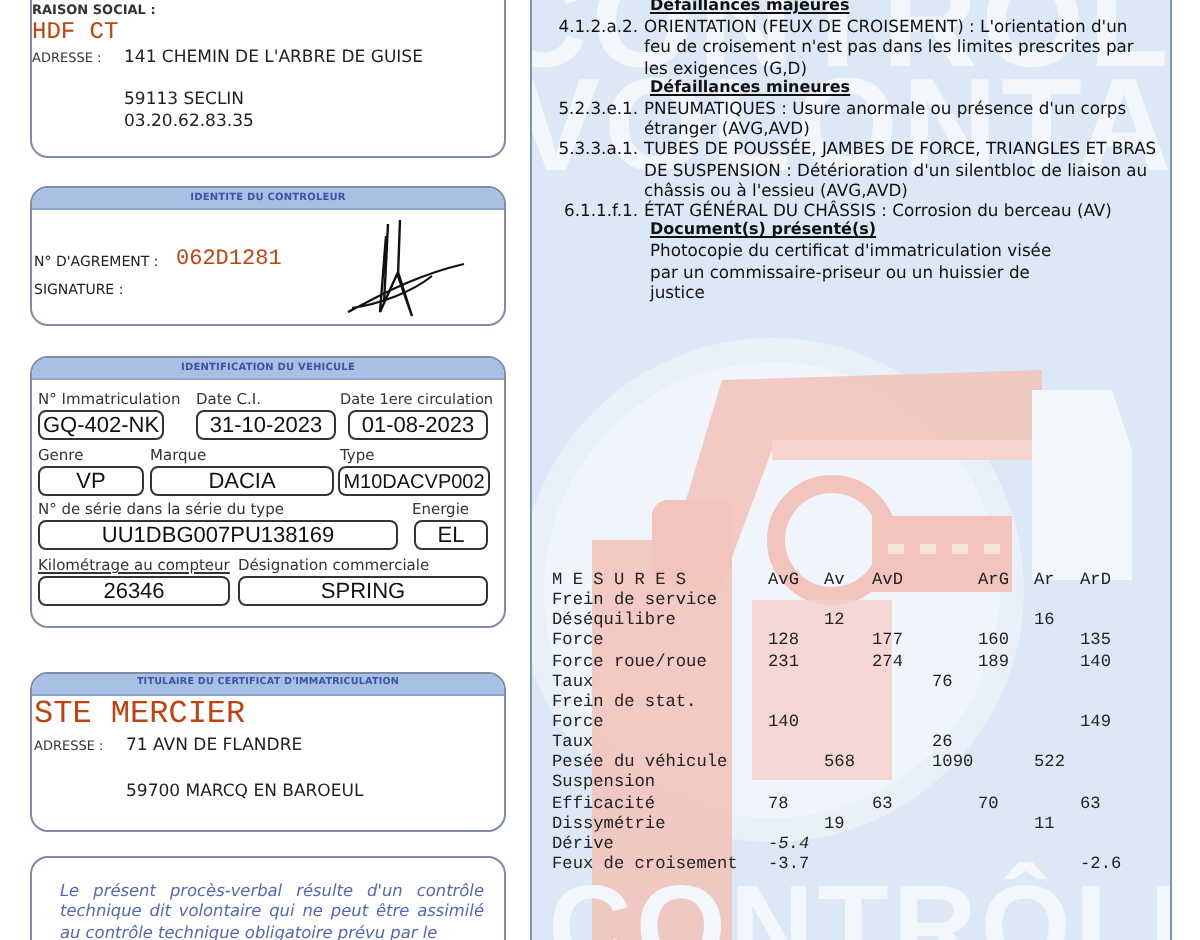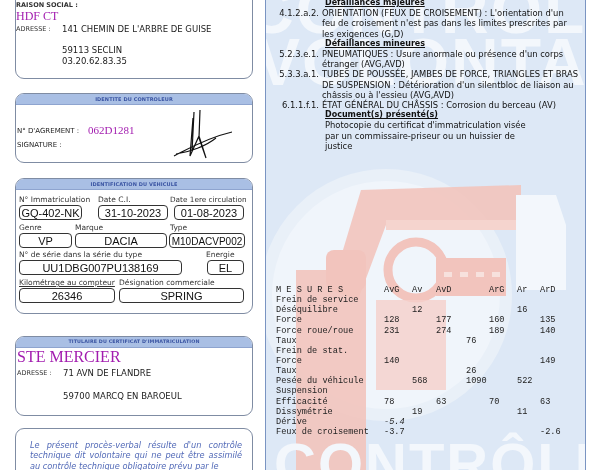--- a/index.html
+++ b/index.html
@@ -16,21 +16,21 @@
     box-sizing:border-box;
   }
   .box-head {
     height:10px; line-height:10px;
     background:#a9bfe4;
     border-top-left-radius:8px; border-top-right-radius:8px;
     text-align:center; font-size:5px; font-weight:bold;
     color:#3b55a3; letter-spacing:0.1px;
     border-bottom:1px solid #8ea4cf;
   }
-  .big { font-family:Liberation Serif, serif; font-size:12px; color:#a21caf; }
+  .big { font-family:Liberation Mono, monospace; font-size:12px; color:#c2410c; }
   .addr { font-size:8.5px; color:#222; }
 
   
   .field-label {
     position:absolute; font-size:7.5px; color:#333; text-align:left;
     white-space:nowrap;
   }
   .field {
     position:absolute; border:1px solid #333; border-radius:4px;
     height:15px; line-height:15px; text-align:center;
@@ -103,21 +103,21 @@
   <div class="field-label" style="left:3px;top:44px;width:53px;">Genre</div>
   <div class="field" style="left:3px;top:54px;width:53px;">VP</div>
 
   <div class="field-label" style="left:59px;top:44px;width:92px;">Marque</div>
   <div class="field" style="left:59px;top:54px;width:92px;">DACIA</div>
 
   <div class="field-label" style="left:154px;top:44px;width:76px;">Type</div>
   <div class="field" style="left:153px;top:54px;width:76px;font-size:10px;">M10DACVP002</div>
 
   <div class="field-label" style="left:3px;top:71px;width:185px;">N° de série dans la série du type</div>
-  <div class="field" style="left:3px;top:81px;width:163px;">UU1DBG007PU138169</div>
+  <div class="field" style="left:3px;top:81px;width:180px;">UU1DBG007PU138169</div>
 
   <div class="field-label" style="left:190px;top:71px;width:40px;">Energie</div>
   <div class="field" style="left:191px;top:81px;width:37px;">EL</div>
 
   <div class="field-label" style="left:3px;top:99px;width:96px;text-decoration:underline;">Kilométrage au compteur</div>
   <div class="field" style="left:3px;top:109px;width:96px;">26346</div>
 
   <div class="field-label" style="left:103px;top:99px;width:126px;">Désignation commerciale</div>
   <div class="field" style="left:103px;top:109px;width:125px;">SPRING</div>
 </div>

